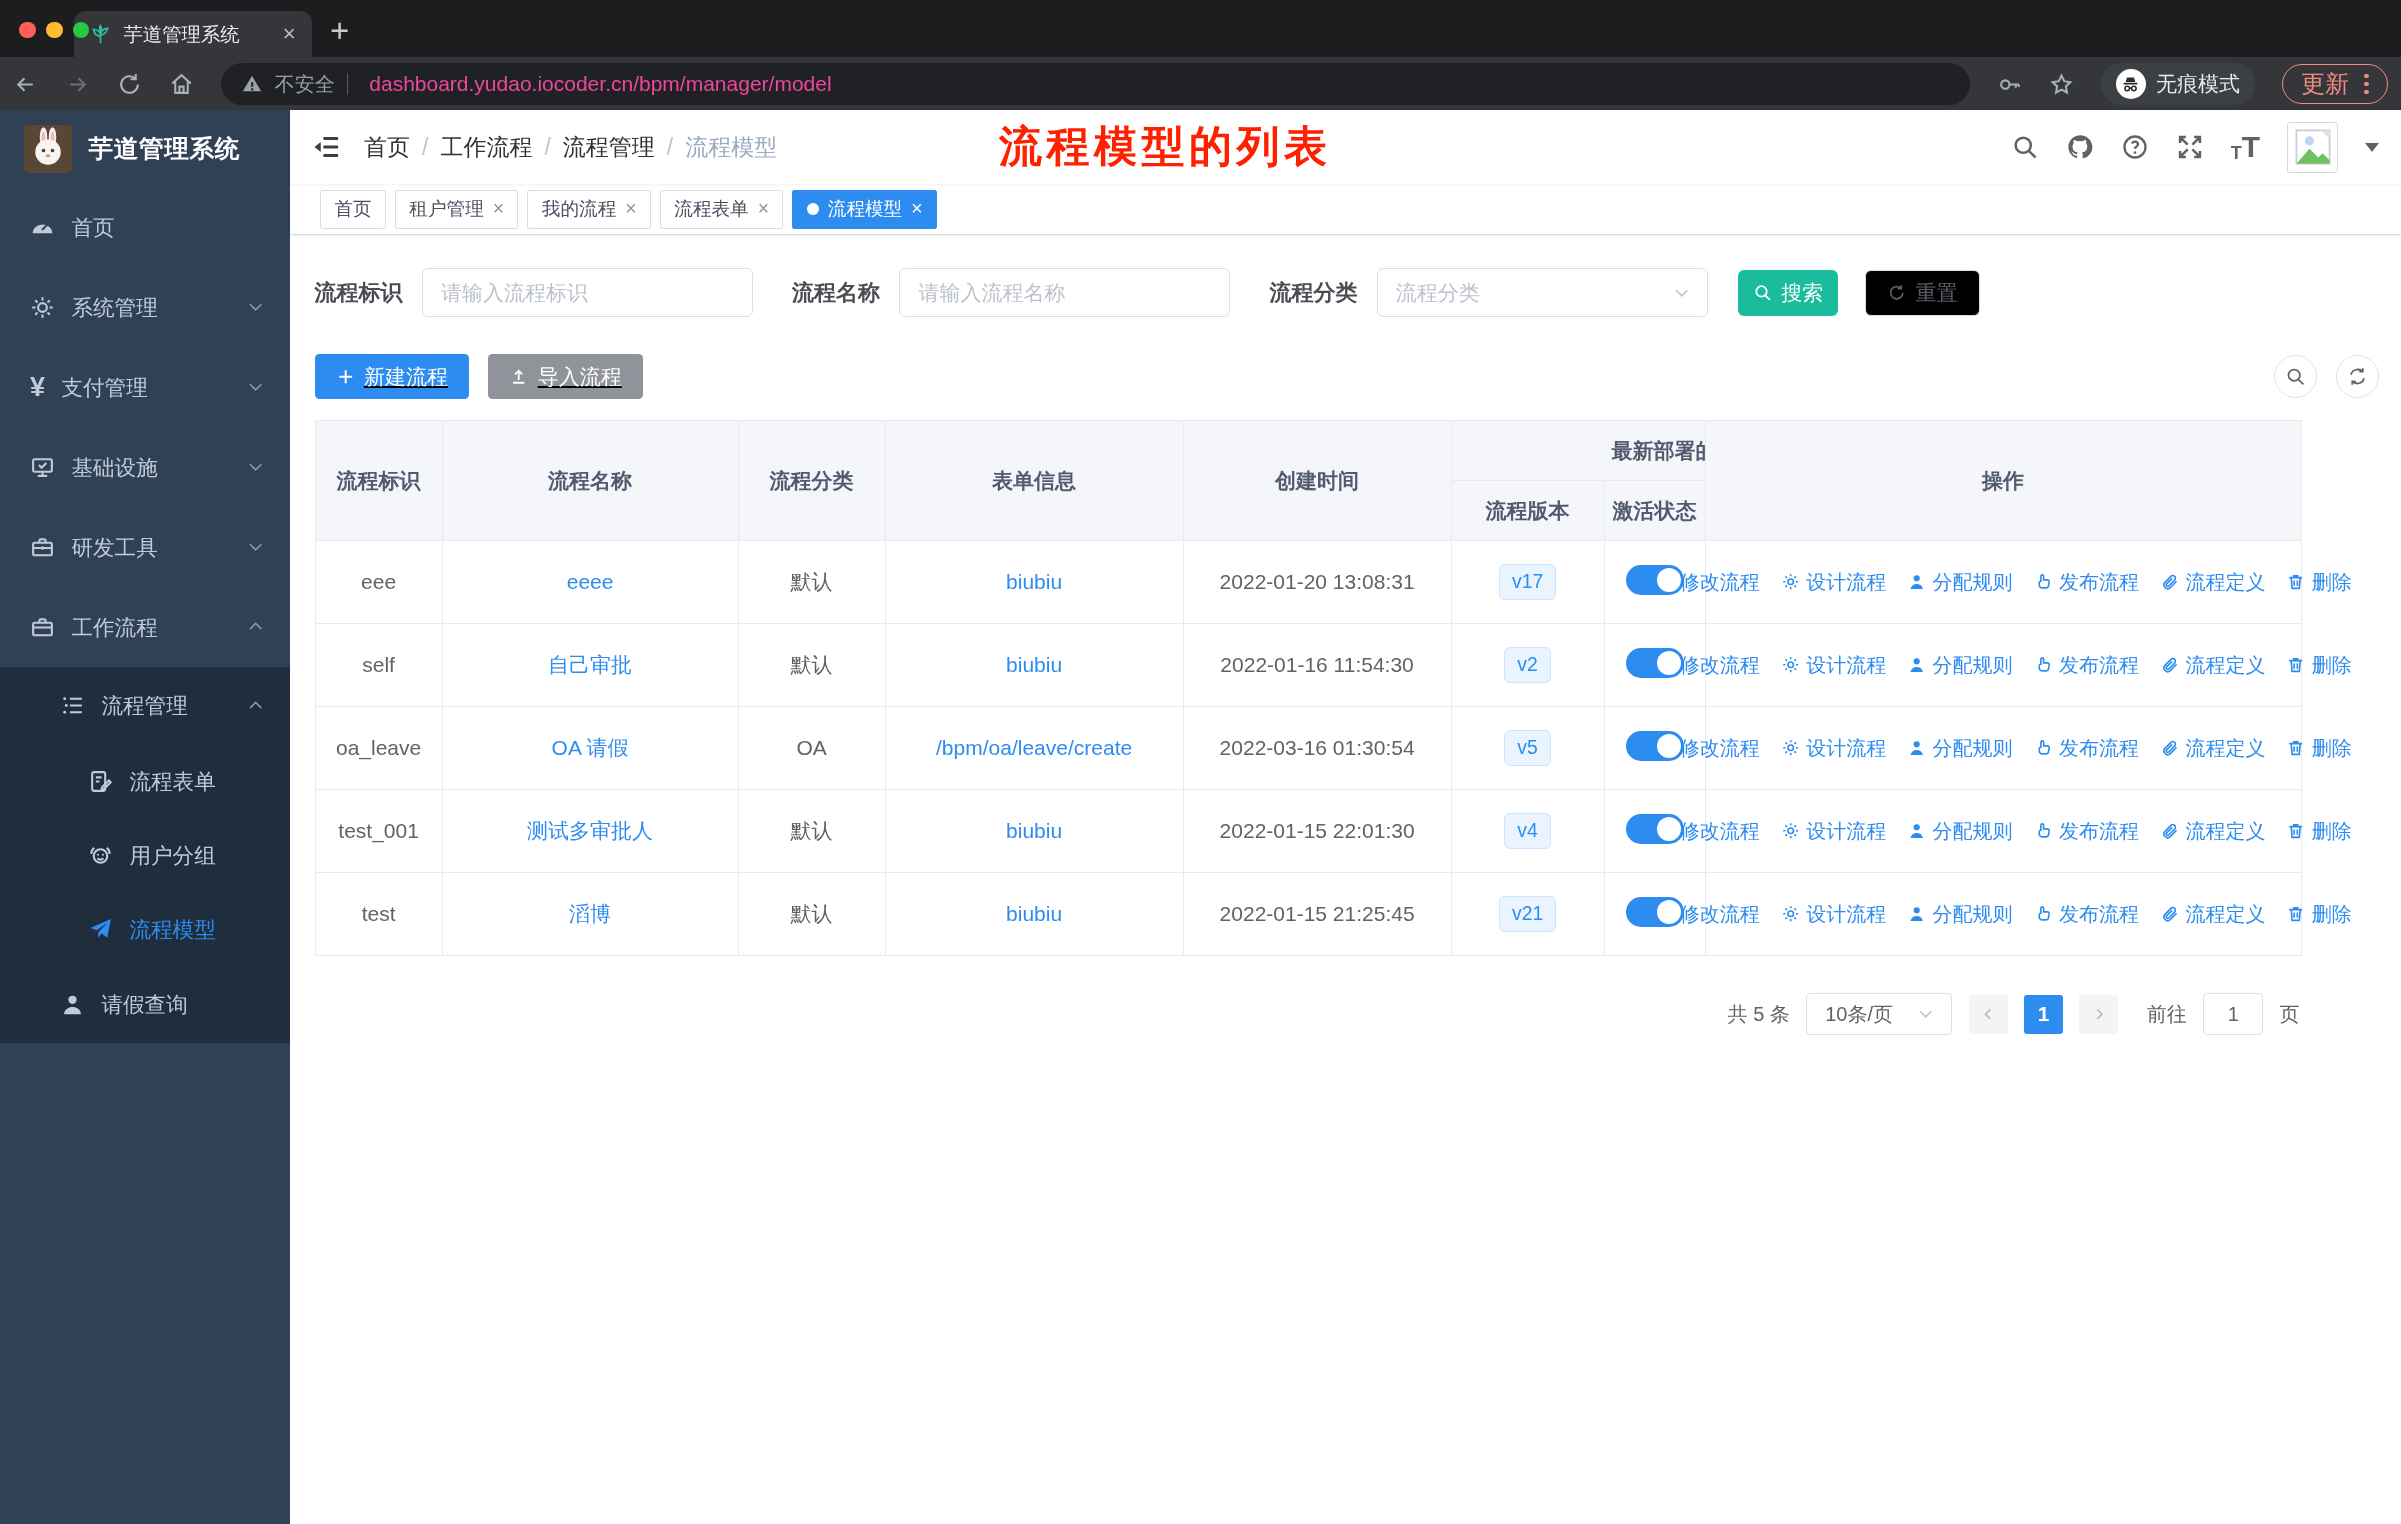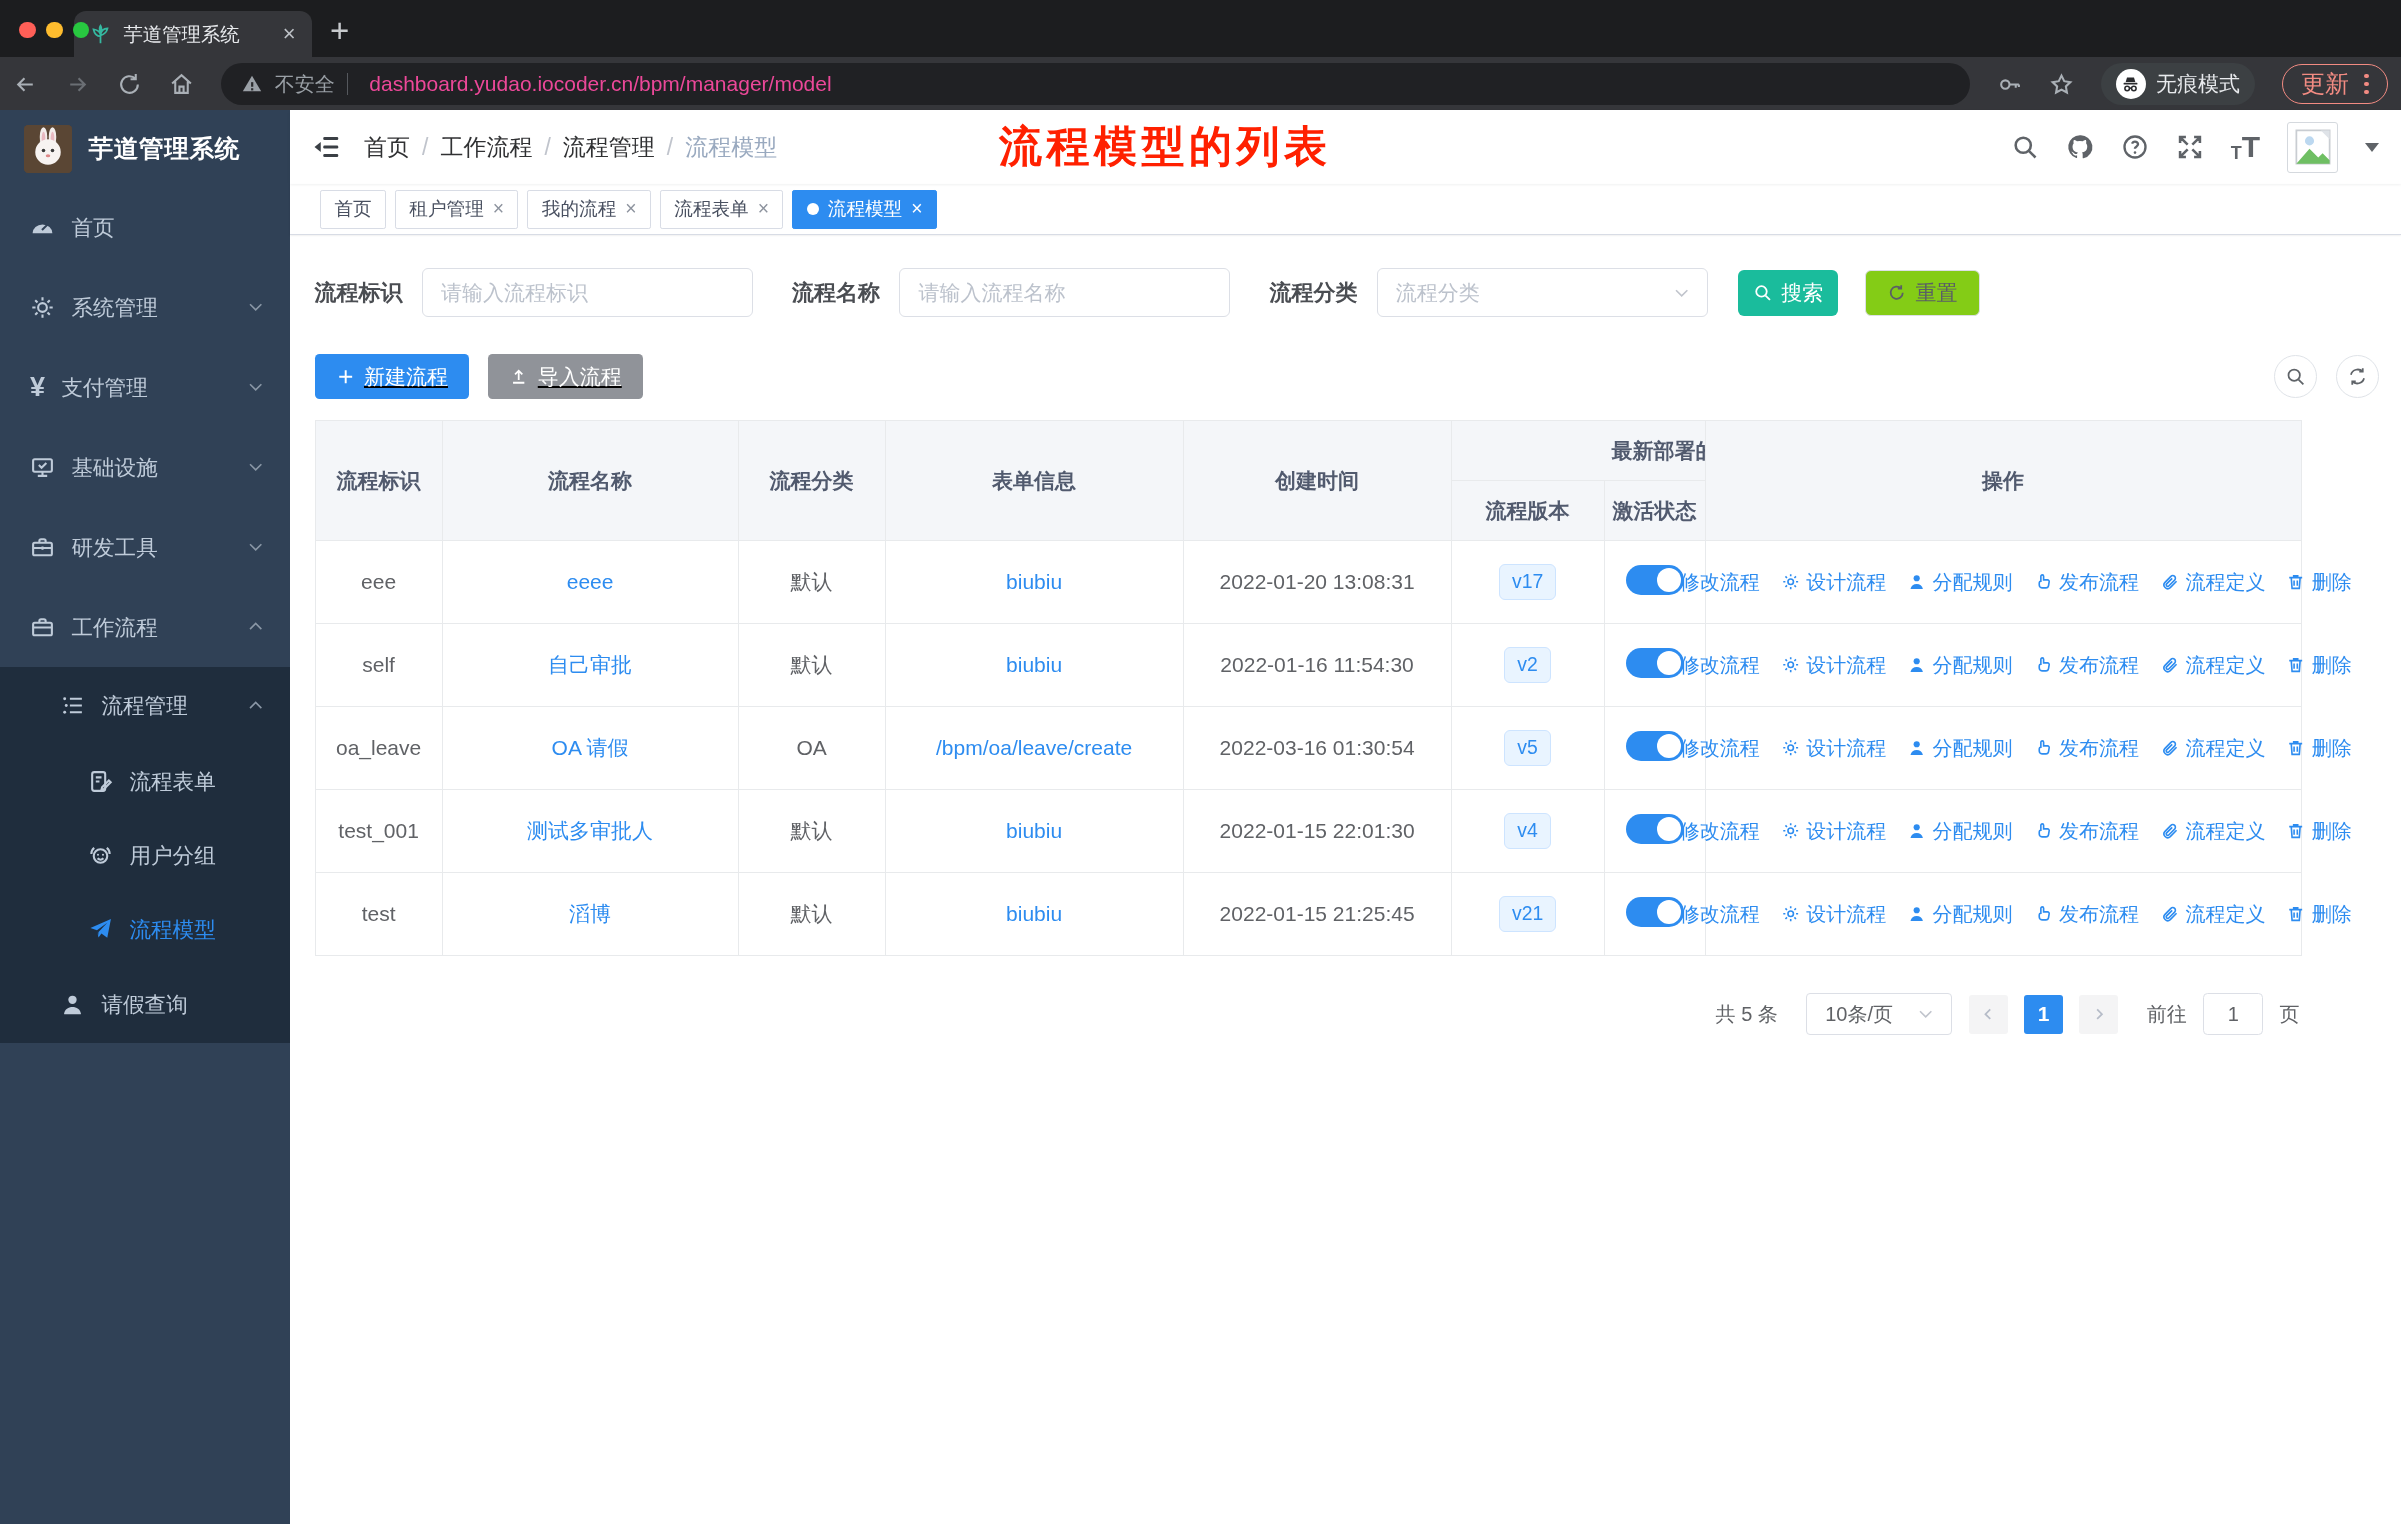--- a/index.html
+++ b/index.html
@@ -82,21 +82,21 @@
 
   .content{padding:0 22px 0 24.6px;display:flex;flex-direction:column;}
   .filters{margin-top:33px;display:flex;align-items:center;}
   .f-label{font-size:22px;font-weight:700;color:#4a4d52;margin-right:19.4px;white-space:nowrap;}
   .f-group{display:flex;align-items:center;margin-right:39px;}
   .input-box{width:331px;height:49px;border:0.7px solid var(--input-border);border-radius:6px;display:flex;align-items:center;padding:0 18px;background:#fff;position:relative;}
   .ph{color:var(--placeholder);font-size:21px;white-space:nowrap;}
   .sel-chev{position:absolute;right:15px;width:19.4px;height:19.4px;color:#c0c4cc;}
   .btn{display:inline-flex;align-items:center;justify-content:center;gap:9px;border-radius:6px;font-size:21px;height:46px;cursor:pointer;white-space:nowrap;}
   .btn-search{background:var(--teal);color:#fff;padding:0 15px;margin-left:0;}
-  .btn-reset{background:#84cc16;color:#5a5e66;border:0.7px solid var(--input-border);padding:16px 21px;margin-left:27px;}
+  .btn-reset{background:#000000;color:#5a5e66;border:0.7px solid var(--input-border);padding:16px 21px;margin-left:27px;}
   .bicon{width:19.4px;height:19.4px;}
 
   .toolbar2{margin-top:37px;display:flex;align-items:center;text-decoration:underline;}
   .btn-create{background:var(--accent);color:#fff;height:45px;border-radius:4.5px;padding:0 21px;}
   .btn-import{background:#909399;color:#fff;height:45px;border-radius:4.5px;padding:0 21px;margin-left:19.4px;}
   .right-tools{margin-left:auto;display:flex;gap:19.4px;}
   .circle-btn{width:43px;height:43px;border-radius:50%;border:0.7px solid #dfe3e8;background:#fff;display:flex;align-items:center;justify-content:center;color:#5f6368;cursor:pointer;}
   .circle-btn svg{width:21px;height:21px;}
 
   
@@ -108,21 +108,21 @@
   a.cell-link{color:var(--accent);text-decoration:none;cursor:pointer;}
   .badge{display:inline-block;padding:5.2px 12px;background:#e9f4ff;border:0.7px solid #cde4ff;border-radius:6px;color:var(--accent);font-size:19.4px;line-height:1.2;}
   .toggle{width:58px;height:30px;border-radius:15px;background:var(--accent);position:relative;display:inline-block;cursor:pointer;}
   .toggle::after{content:"";position:absolute;right:3px;top:3px;width:24px;height:24px;border-radius:50%;background:#fff;}
   .ops{display:flex;align-items:center;justify-content:center;gap:21px;flex-wrap:nowrap;}
   a.op{color:var(--accent);display:inline-flex;align-items:center;gap:6px;font-size:20px;text-decoration:none;white-space:nowrap;cursor:pointer;}
   a.op svg{width:19.4px;height:19.4px;flex:none;}
 
   
   .pagination{margin-top:37px;width:1985px;display:flex;justify-content:flex-end;align-items:center;gap:16.4px;font-size:20px;color:#606266;}
-  .psel{width:146px;height:42px;border:0.7px solid var(--input-border);border-radius:4px;display:flex;align-items:center;padding:0 16px 0 18px;color:#606266;margin-left:12px;}
+  .psel{width:146px;height:42px;border:0.7px solid var(--input-border);border-radius:4px;display:flex;align-items:center;padding:0 16px 0 18px;color:#606266;}
   .psel .sel-chev{position:static;margin-left:auto;}
   .pbtn{width:39px;height:39px;background:#f4f4f5;border-radius:3px;display:flex;align-items:center;justify-content:center;color:#b6bcc8;cursor:pointer;}
   .pbtn svg{width:16.4px;height:16.4px;}
   .pcur{width:39px;height:39px;background:var(--accent);color:#fff;border-radius:3px;display:flex;align-items:center;justify-content:center;font-size:21px;font-weight:600;cursor:pointer;}
   .goto-input{width:60px;height:42px;border:0.7px solid var(--input-border);border-radius:4.5px;display:flex;align-items:center;justify-content:center;color:#606266;}
 </style>
 </head>
 <body>
 
 <div class="browser">

